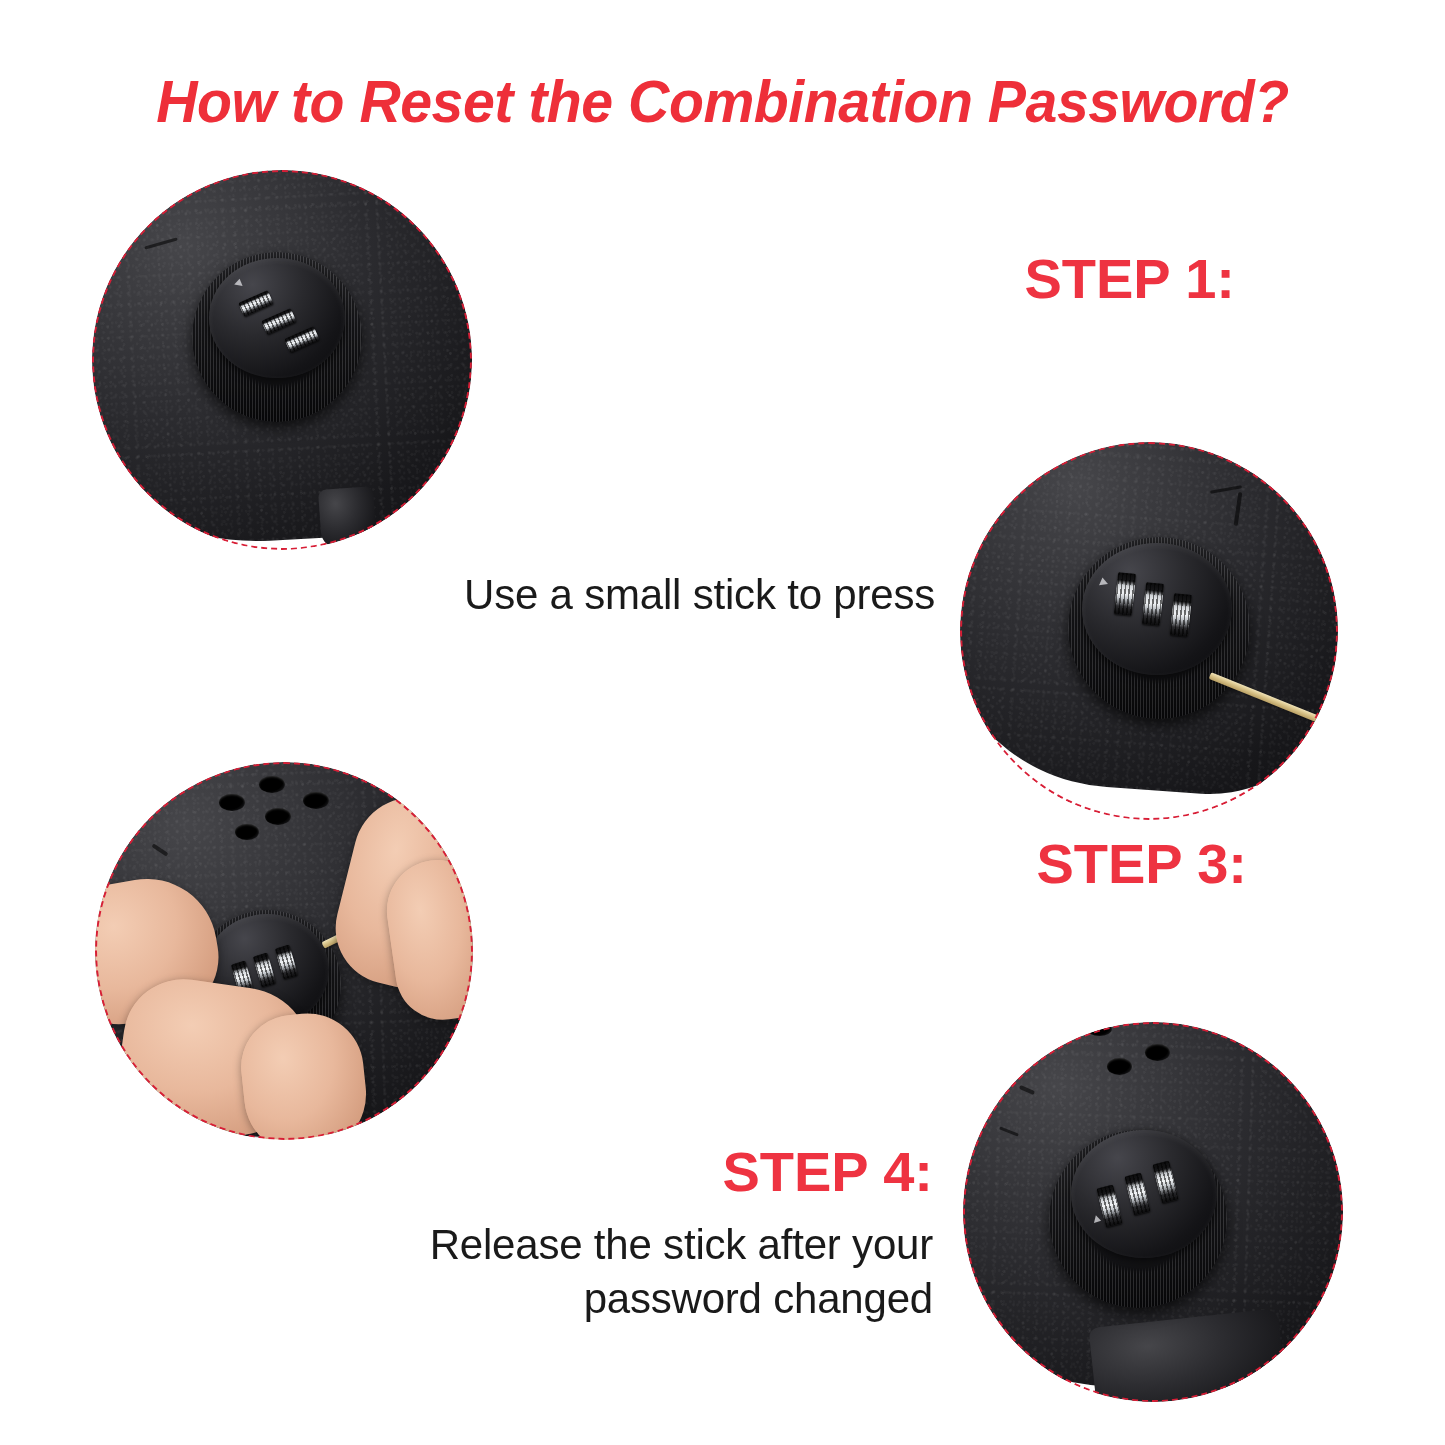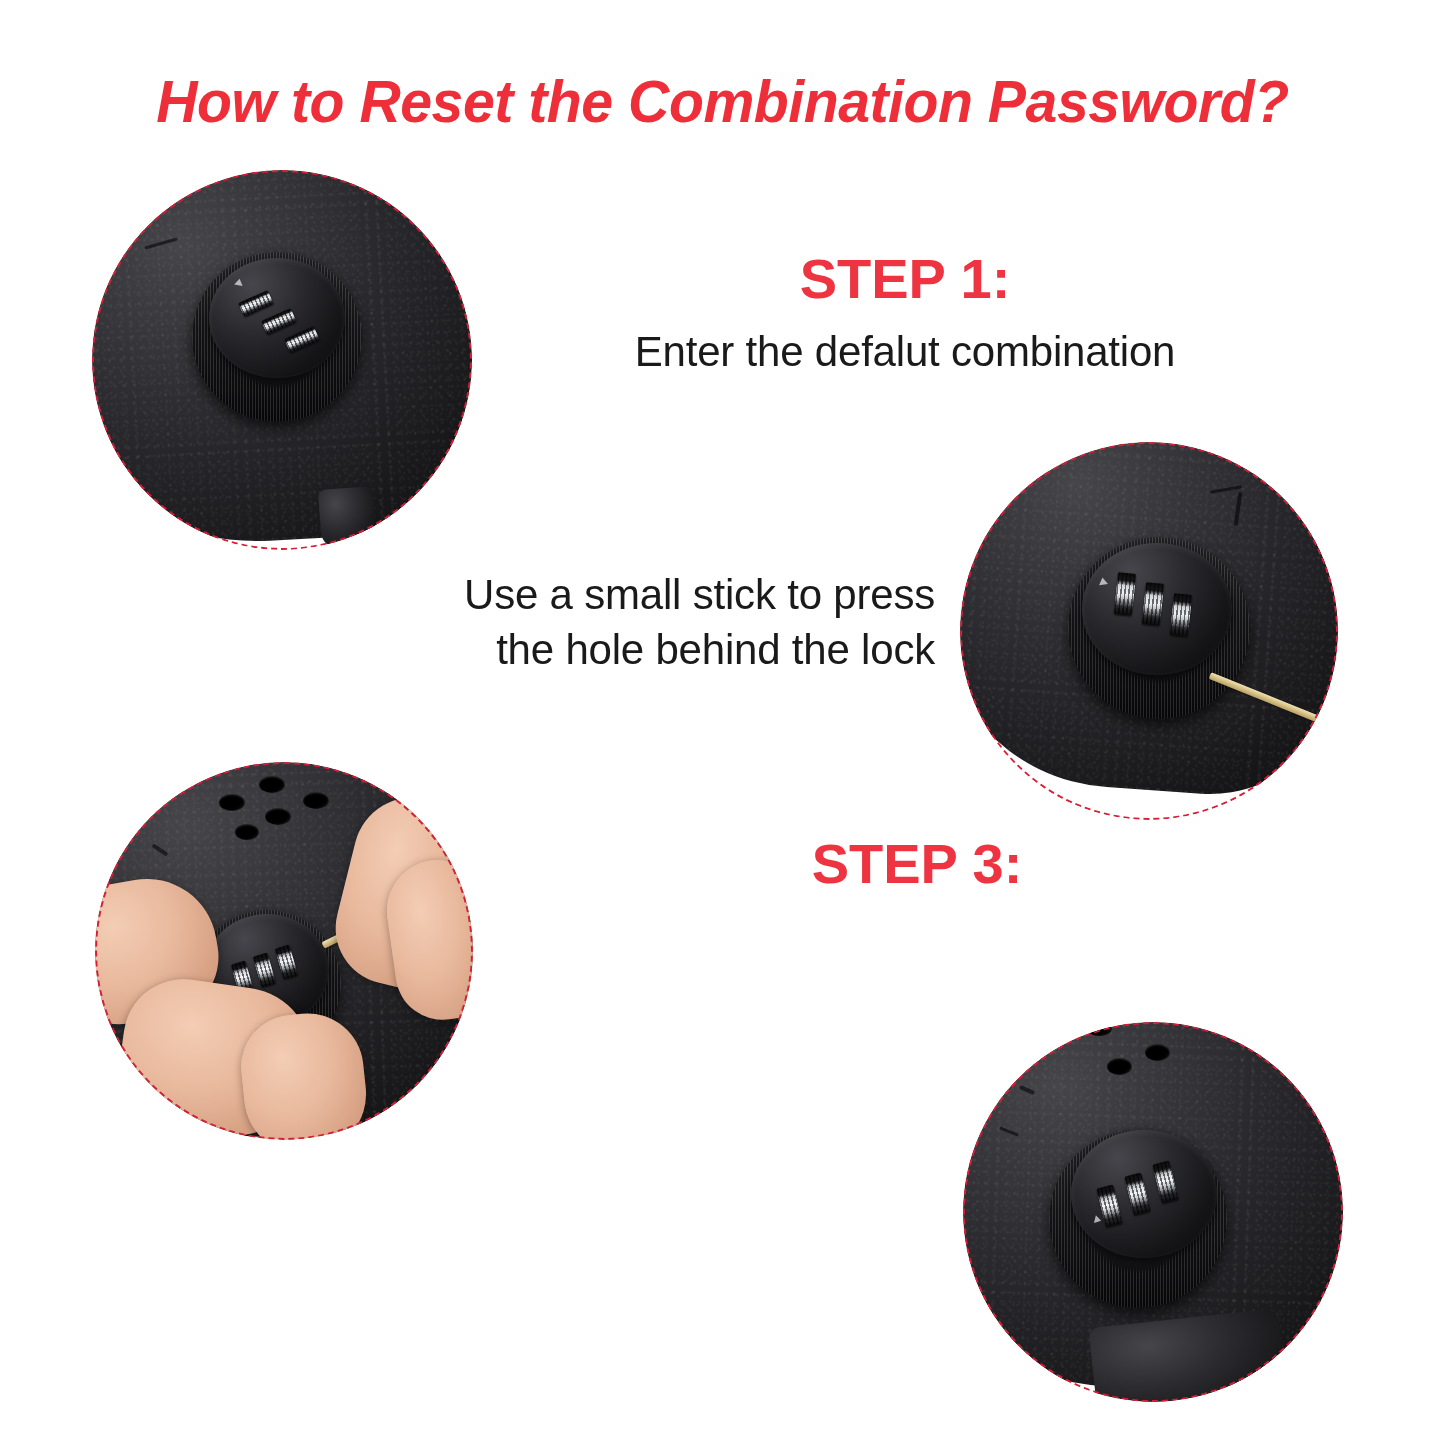--- a/index.html
+++ b/index.html
@@ -169,21 +169,21 @@
     line-height: 1.05;
     letter-spacing: 0px;
   }
   .step-body {
     font-size: 42px;
     color: #1a1a1a;
     line-height: 1.30;
     margin-top: 16px;
     letter-spacing: -0.2px;
   }
-  .align-left  { text-align: center; margin-left: 20px; }
+  .align-left  { text-align: right; }
   .align-right { text-align: right; }
 </style>
 </head>
 <body>
 
 <div id="page">
 
   <div class="title">How to Reset the Combination Password?</div>
 
   <div class="photo" style="left:92px; top:170px; width:380px; height:380px;">
@@ -205,28 +205,26 @@
         <div class="wheel" style="left:71px; top:62px; width:32px; height:15px; transform:rotate(-24deg);"></div>
         <div class="wheel" style="left:94px; top:80px; width:32px; height:15px; transform:rotate(-24deg);"></div>
       </div>
     </div>
     <div class="photo-ring" style="left:0; top:0; width:380px; height:380px;"></div>
   </div>
 
   <div class="step-block align-left" style="left:535px; top:250px; width:700px;">
     <div class="step-head">STEP 1:</div>
     <div class="step-body">
-      <div>Enter the defalut combination</div>
     </div>
   </div>
 
   <div class="step-block align-right" style="left:230px; top:552px; width:705px;">
     <div class="step-body">
       <div>Use a small stick to press</div>
-      <div>the hole behind the lock</div>
     </div>
   </div>
 
   <div class="photo" style="left:960px; top:442px; width:378px; height:378px;">
     <div class="photo-inner">
       <div class="panel" style="left:-20px; top:-52px; width:430px; height:400px; border-radius:46% 46% 36% 42% / 44% 46% 46% 44%; transform:rotate(4deg);">
         <div class="panel-texture"></div>
       </div>
       <div class="scratch" style="left:276px; top:50px; width:4px; height:34px; transform:rotate(8deg);"></div>
       <div class="scratch" style="left:250px; top:46px; width:32px; height:3px; transform:rotate(-10deg);"></div>
@@ -278,20 +276,27 @@
       <div class="finger" style="left:26px; top:222px; width:190px; height:150px; border-radius:60px 70px 80px 60px; transform:rotate(8deg);"></div>
       <div class="finger" style="left:148px; top:252px; width:122px; height:140px; border-radius:52px 56px 60px 58px; transform:rotate(-6deg);"></div>
     </div>
     <div class="photo-ring" style="left:0; top:0; width:378px; height:378px;"></div>
   </div>
 
   <div class="step-block align-left" style="left:547px; top:835px; width:700px;">
     <div class="step-head">STEP 3:</div>
   </div>
 
+  <div class="step-block align-right" style="left:228px; top:1143px; width:705px;">
+    <div class="step-head">STEP 4:</div>
+    <div class="step-body">
+      <div>Release the stick after your</div>
+      <div>password changed</div>
+    </div>
+  </div>
 
   <div class="photo" style="left:963px; top:1022px; width:380px; height:380px;">
     <div class="photo-inner">
       <div class="panel" style="left:-46px; top:-34px; width:460px; height:400px; border-radius:46% 44% 38% 44% / 46% 48% 44% 42%; transform:rotate(2deg);">
         <div class="panel-texture"></div>
       </div>
 
       <div class="panel" style="left:130px; top:296px; width:190px; height:96px; border-radius:10px 14px 10px 10px; transform:rotate(-6deg);"></div>
 
       <div class="vent-hole" style="left:144px; top:36px; width:25px; height:17px;"></div>

